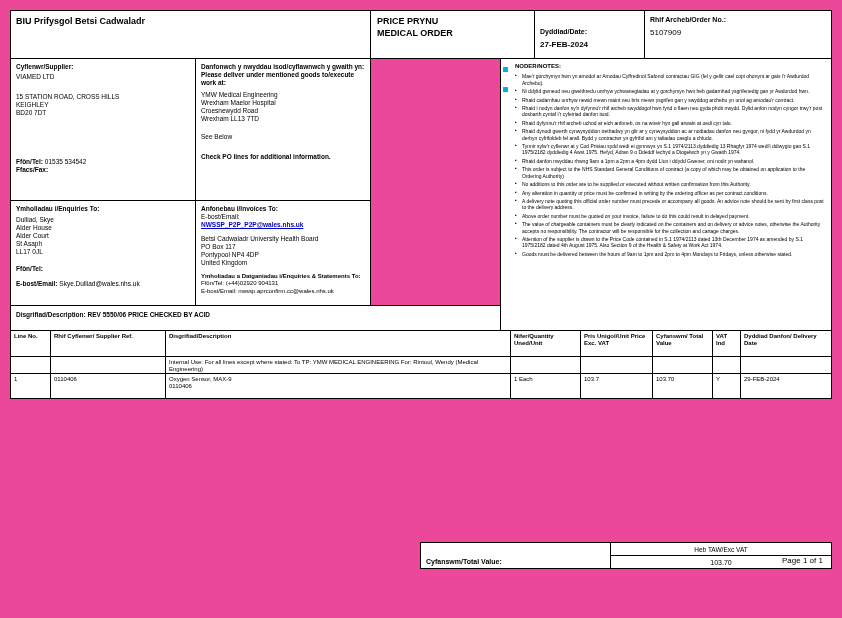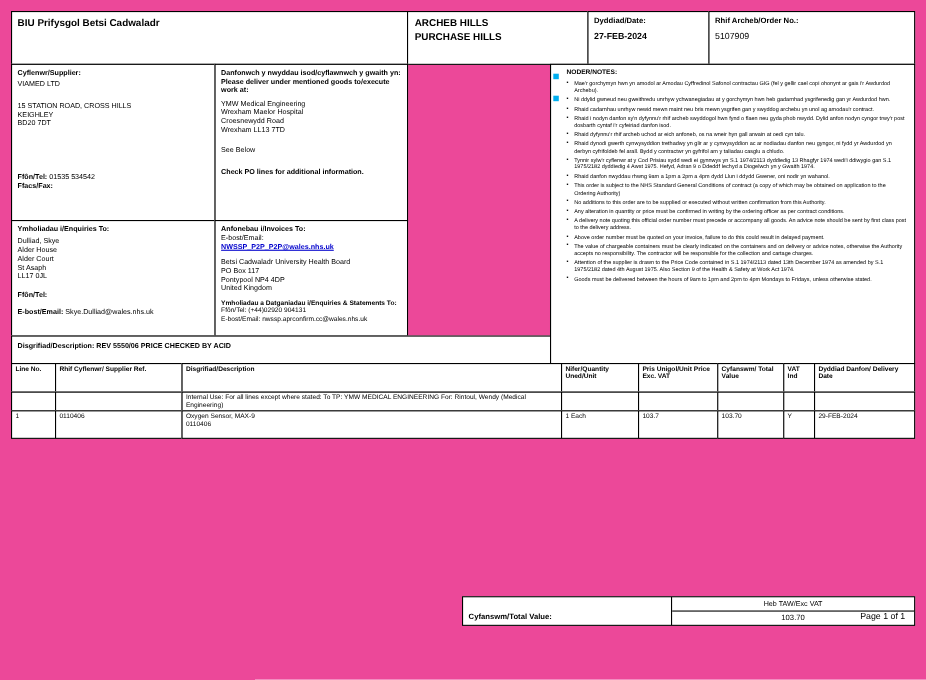--- a/index.html
+++ b/index.html
@@ -28,24 +28,24 @@
 </style>
 </head>
 <body>
 
 <div class="page">
 
   <div class="box" style="left:10px;top:10px;width:361px;height:49px;padding:4px 5px">
     <div class="b f9">BIU Prifysgol Betsi Cadwaladr</div>
   </div>
   <div class="box" style="left:370px;top:10px;width:165px;height:49px;padding:4px 6px">
-    <div class="b f9">ARCHEB HILLS</div>
-    <div class="b f9">PURCHASE HILLS</div>
+    <div class="b f9">PRICE PRYNU</div>
+    <div class="b f9">MEDICAL ORDER</div>
   </div>
-  <div class="box" style="left:534px;top:10px;width:111px;height:49px;padding:4px 5px">
+  <div class="box" style="left:534px;top:10px;width:111px;height:49px;padding:16px 5px">
     <div class="b f7">Dyddiad/Date:</div>
     <div class="b f8" style="margin-top:4px">27-FEB-2024</div>
   </div>
   <div class="box" style="left:644px;top:10px;width:188px;height:49px;padding:4px 5px">
     <div class="b f7">Rhif Archeb/Order No.:</div>
     <div class="f8" style="margin-top:4px">5107909</div>
   </div>
 
   <div class="box col" style="left:10px;top:58px;width:186px;height:143px;padding:4px 5px">
     <div class="b f65">Cyflenwr/Supplier:</div>

